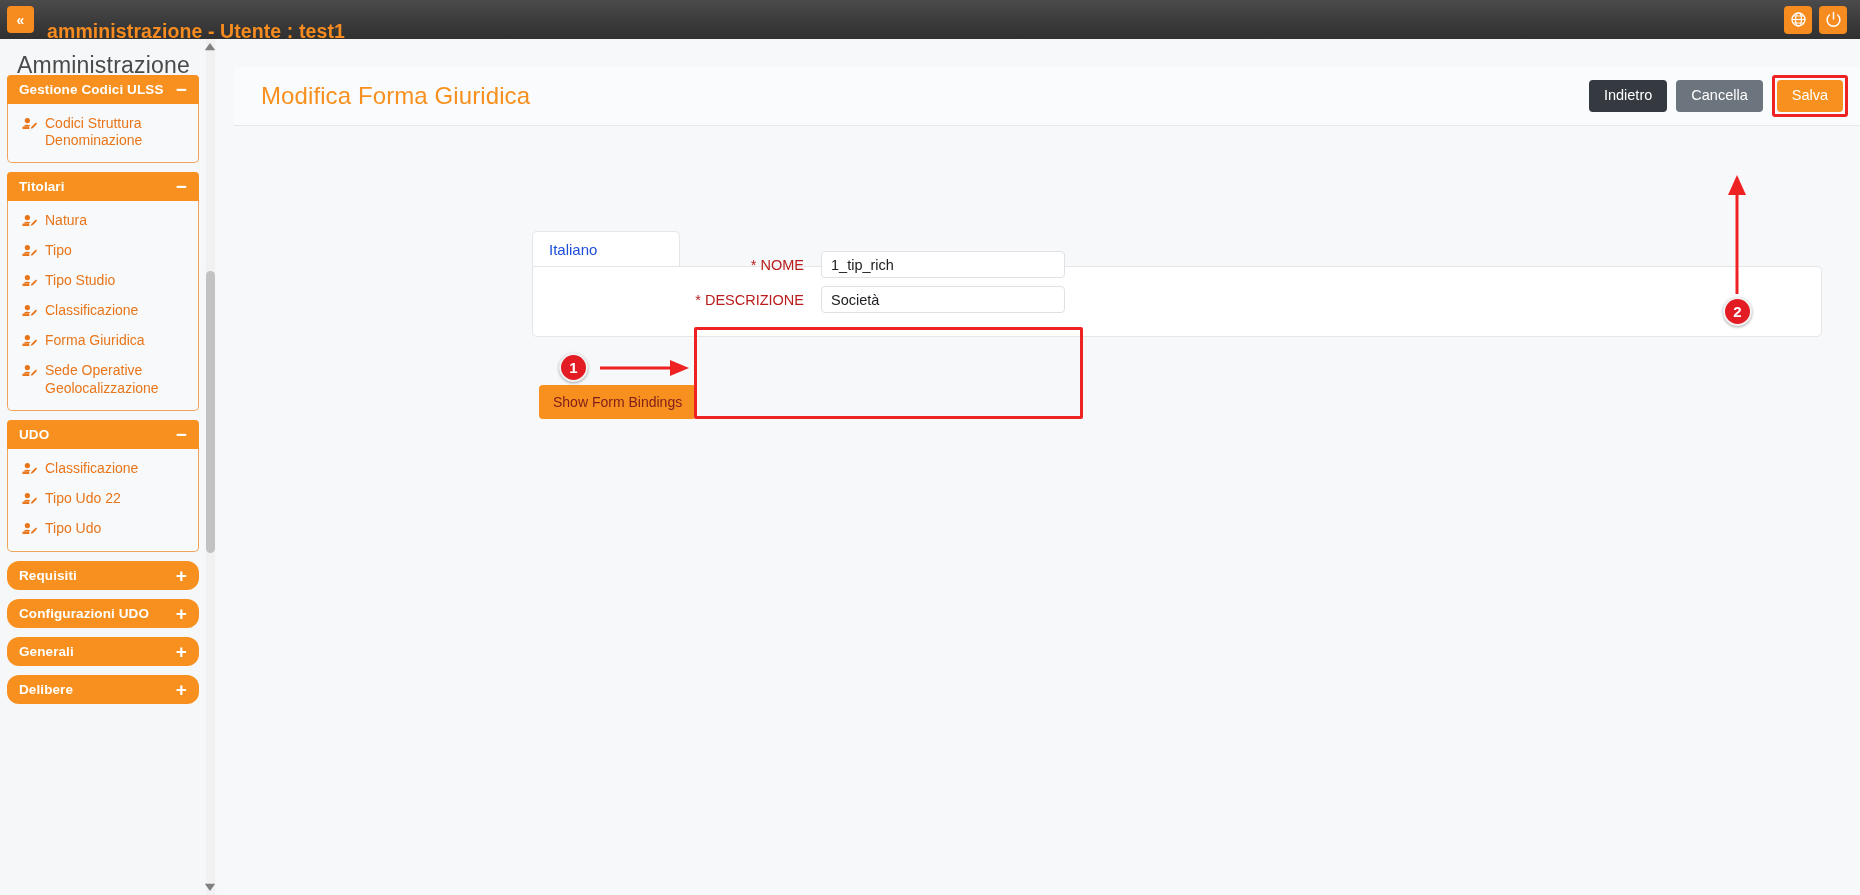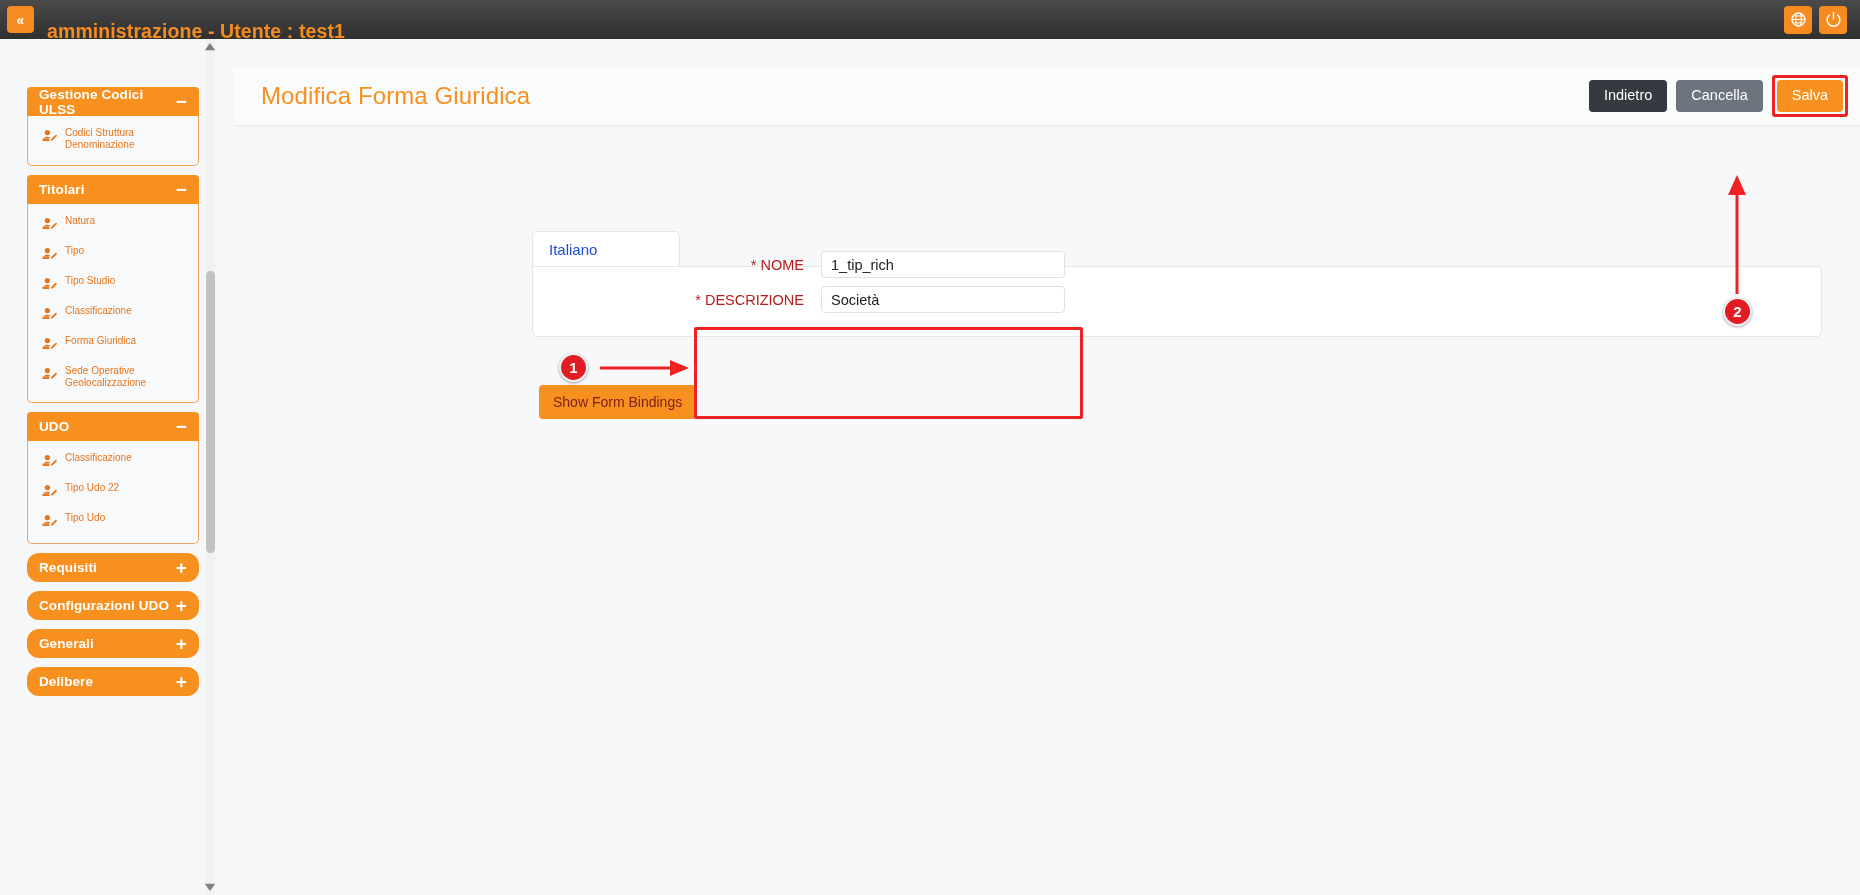--- a/index.html
+++ b/index.html
@@ -47,23 +47,22 @@
     width: 218px; height: 856px;
     background: #f6f7f9;
     overflow: hidden;
   }
   #sidebar-title {
     font-size: 23px; color: #4a4a4a;
     padding: 13px 0 0 17px; font-weight: normal;
     letter-spacing: .2px;
   }
   #sidebar-scroll {
-    position: absolute; top: 48px; left: 0; width: 206px; bottom: 0;
+    position: absolute; top: 36px; left: 0; width: 206px; bottom: 0;
     overflow: hidden;
-    padding-left: 20px;
   }
   .acc-group { margin: 0 7px 9px 7px; }
   .acc-header {
     background: #f7901e; color: #fff;
     font-weight: bold; font-size: 13.5px;
     height: 29px; border-radius: 12px;
     display: flex; align-items: center;
     padding: 0 12px; cursor: pointer;
     letter-spacing: .1px;
   }
@@ -73,21 +72,21 @@
   .acc-group.open .acc-header { border-radius: 4px 4px 0 0; }
   .acc-body {
     border: 1px solid #f0a35a; border-top: none;
     border-radius: 0 0 5px 5px;
     background: #f8f9fb;
     padding: 5px 0 7px 0;
   }
   .acc-item {
     display: flex; align-items: flex-start;
     padding: 6px 8px 6px 13px;
-    color: #e8751a; font-size: 10px;
+    color: #e8751a; font-size: 14px;
     cursor: pointer; line-height: 1.23;
   }
   .acc-item .ic { flex: 0 0 auto; margin: 1px 7px 0 0; }
   .acc-item .ic svg { display: block; }
   .acc-item .lbl { word-break: break-word; }
   #sidebar-scrollbar-track {
     position: absolute; right: 3px; top: 0; width: 9px; bottom: 0;
     background: #f1f1f1;
   }
   #sidebar-scrollbar-thumb {
@@ -224,20 +223,21 @@
     <div class="tb-icon">
       <svg width="17" height="17" viewBox="0 0 24 24">
         <path d="M6.2 5.6A9 9 0 1 0 17.8 5.6" fill="none" stroke="#fff" stroke-width="2.1" stroke-linecap="round"></path>
         <line x1="12" y1="2.2" x2="12" y2="11.2" stroke="#fff" stroke-width="2.1" stroke-linecap="round"></line>
       </svg>
     </div>
   </div>
 </div>
 
 <div id="sidebar">
+  <div id="sidebar-title">Amministrazione</div>
   <div id="sidebar-scroll">
       <div class="acc-group open">
         <div class="acc-header">
           <span>Gestione Codici ULSS</span>
           <span class="acc-sign">−</span>
         </div>
         <div class="acc-body">
           <div class="acc-item">
             <span class="ic">
               <svg width="17" height="17" viewBox="0 0 24 24">

